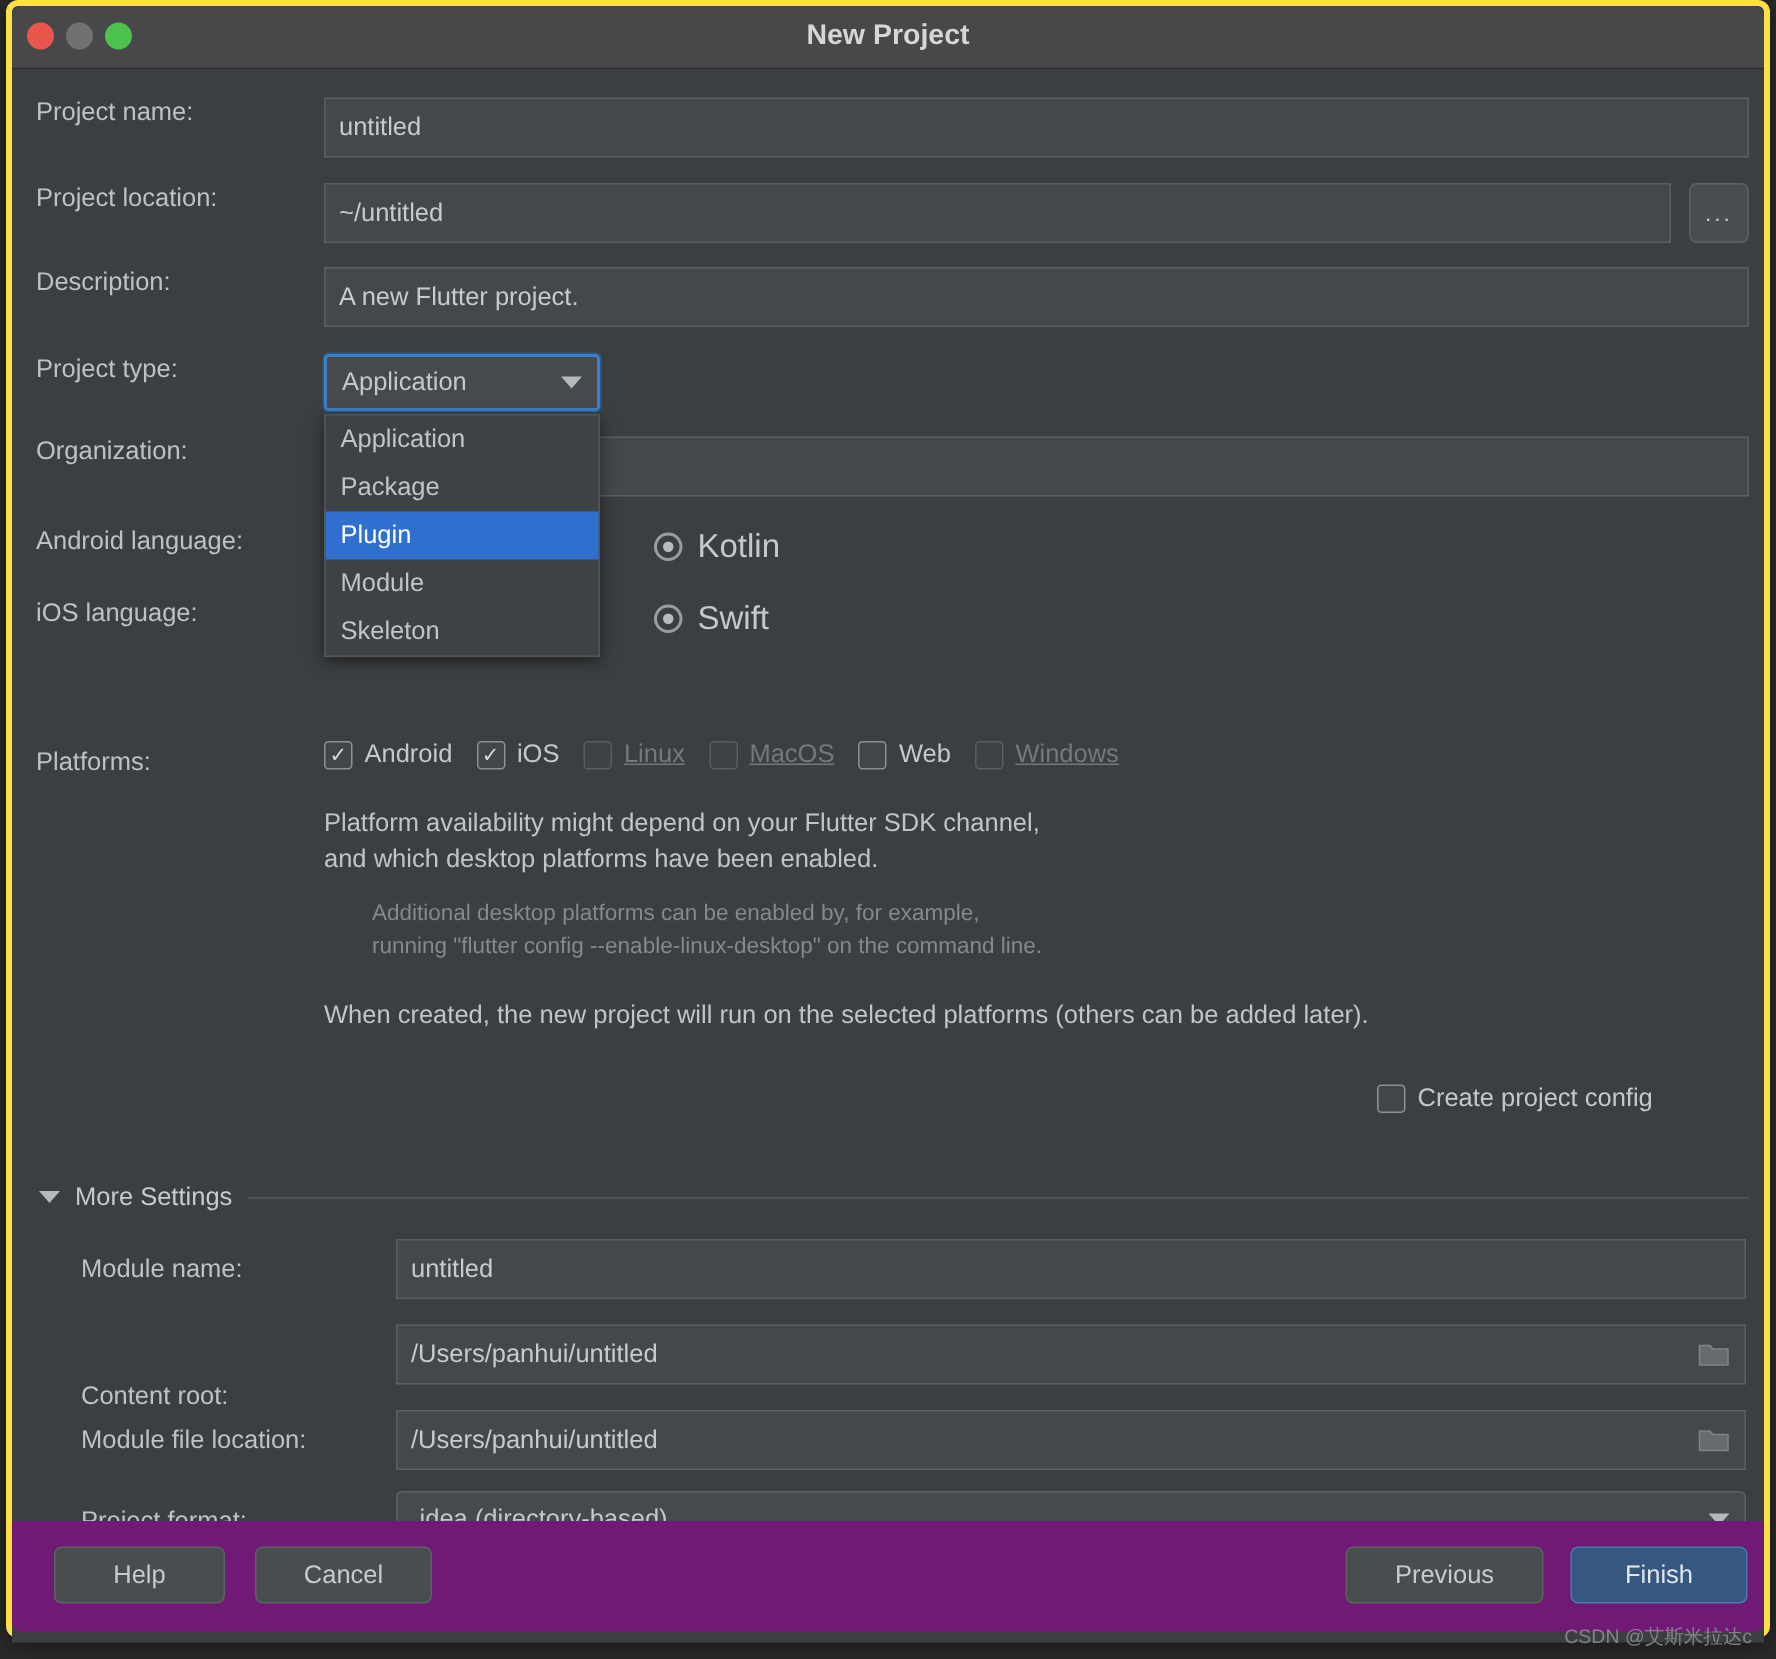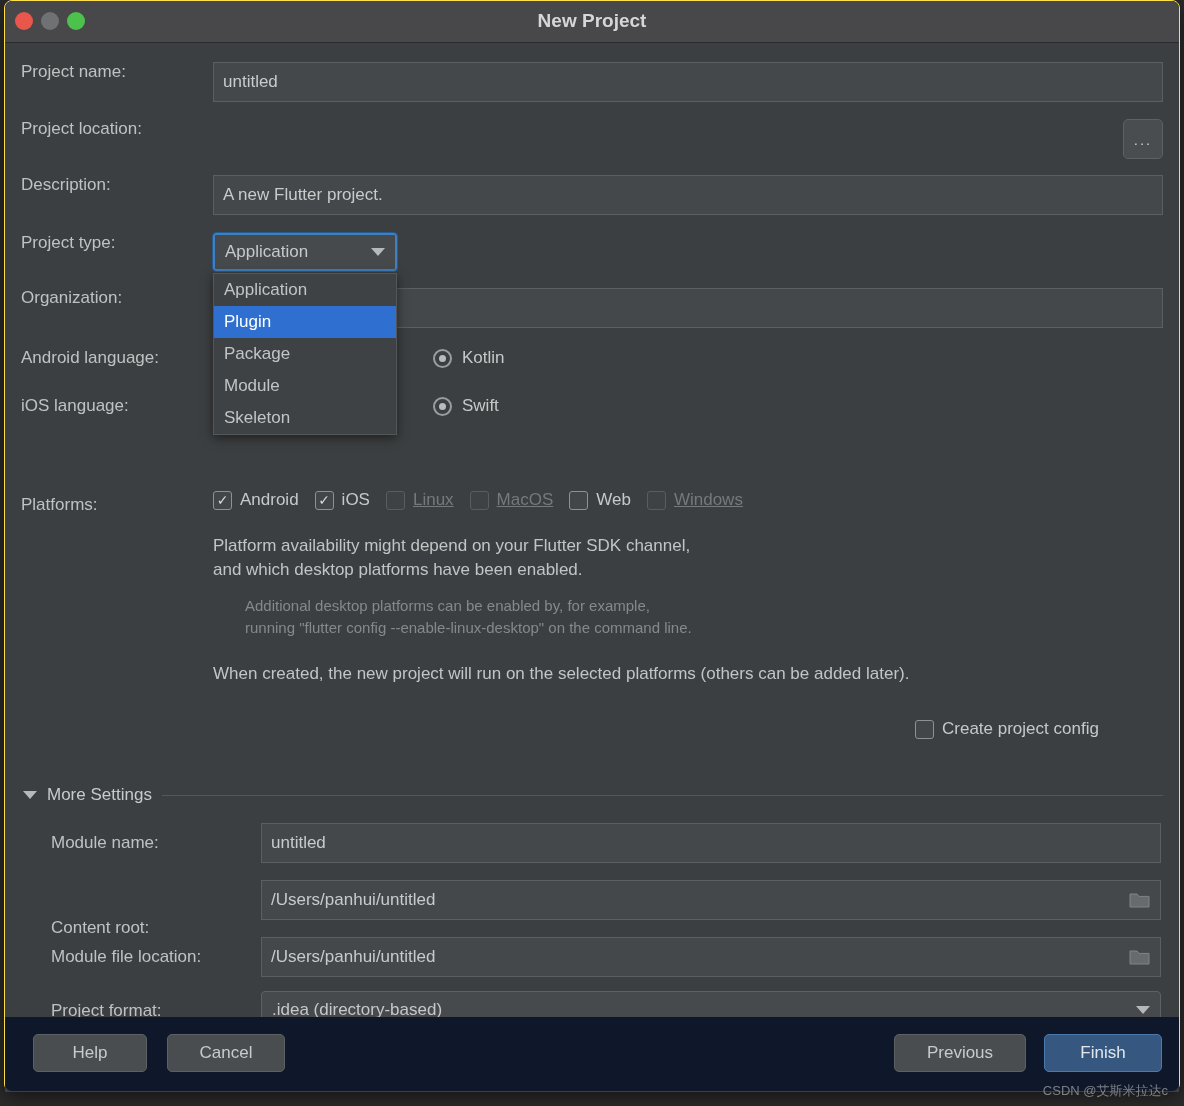--- a/index.html
+++ b/index.html
@@ -12,21 +12,21 @@
     font-family: "Liberation Sans", sans-serif;
     overflow: hidden;
   }
 
   .window {
     position: absolute;
     left: 4px; top: 0px;
     width: 1176px; height: 1092px;
     background: #3c3f41;
     border-radius: 8px;
-    border: 1px solid #fde047;
+    border: 4px solid #fde047;
     overflow: visible;
     box-shadow: 0 4px 18px rgba(0,0,0,.55);
   }
 
   
   .titlebar {
     position: relative;
     height: 42px;
     background: #48484a;
     border-radius: 7px 7px 0 0;
@@ -138,21 +138,21 @@
     border: 2px solid #9a9c9d;
     display: inline-flex;
     align-items: center; justify-content: center;
     margin-right: 10px;
   }
   .radio .inner {
     width: 7px; height: 7px;
     border-radius: 50%;
     background: #b9bbbc;
   }
-  .radio-label { color: #c6c8c9; font-size: 17px; }
+  .radio-label { color: #c6c8c9; font-size: 22px; }
 
   
   .cbrow { display: flex; align-items: center; gap: 0; }
   .cbwrap { display: flex; align-items: center; margin-right: 16px; }
   .cbox {
     width: 19px; height: 19px;
     border: 1px solid #8e9192;
     border-radius: 3px;
     background: #434648;
     margin-right: 8px;
@@ -197,21 +197,21 @@
   .ms-line { flex: 1; height: 1px; background: #54575a; }
 
   
   .folder-icon { margin-left: auto; opacity: .85; }
 
   
   .footer {
     position: absolute;
     left: 0; bottom: 0;
     width: 100%; height: 74px;
-    background: #0f172a;
+    background: #701a75;
     border-radius: 0 0 7px 7px;
   }
   .btn {
     height: 38px;
     min-width: 112px;
     background: #4a4d4f;
     border: 1px solid #5e6163;
     border-radius: 5px;
     color: #c8cacb;
     font-size: 17px;
@@ -253,20 +253,23 @@
     <div class="row" style="left:16px; top:19px;">
       <div class="label" style="width:192px;">Project name:</div>
     </div>
     <div class="field tall" style="position:absolute; left:208px; top:19px; width:950px;">
       <span>untitled</span>
     </div>
 
     <div class="row" style="left:16px; top:76px;">
       <div class="label" style="width:192px;">Project location:</div>
     </div>
+    <div class="field tall" style="position:absolute; left:208px; top:76px; width:898px;">
+      <span>~/untitled</span>
+    </div>
     <div class="browse-btn" style="position:absolute; left:1118px; top:76px;">
       <span>...</span>
     </div>
 
     <div class="row" style="left:16px; top:132px;">
       <div class="label" style="width:192px;">Description:</div>
     </div>
     <div class="field tall" style="position:absolute; left:208px; top:132px; width:950px;">
       <span>A new Flutter project.</span>
     </div>
@@ -392,21 +395,21 @@
 
   <div class="footer">
     <div class="btn" style="position:absolute; left:28px; top:17px; min-width:114px;">Help</div>
     <div class="btn" style="position:absolute; left:162px; top:17px; min-width:118px;">Cancel</div>
     <div class="btn" style="position:absolute; left:889px; top:17px; min-width:132px;">Previous</div>
     <div class="btn primary" style="position:absolute; left:1039px; top:17px; min-width:118px;">Finish</div>
   </div>
 
   <div class="dropdown">
     <div class="dd-item">Application</div>
+    <div class="dd-item">Package</div>
     <div class="dd-item sel">Plugin</div>
-    <div class="dd-item">Package</div>
     <div class="dd-item">Module</div>
     <div class="dd-item">Skeleton</div>
   </div>
 
 </div>
 
 <div class="watermark">CSDN @艾斯米拉达c</div>
 
 </body></html>

